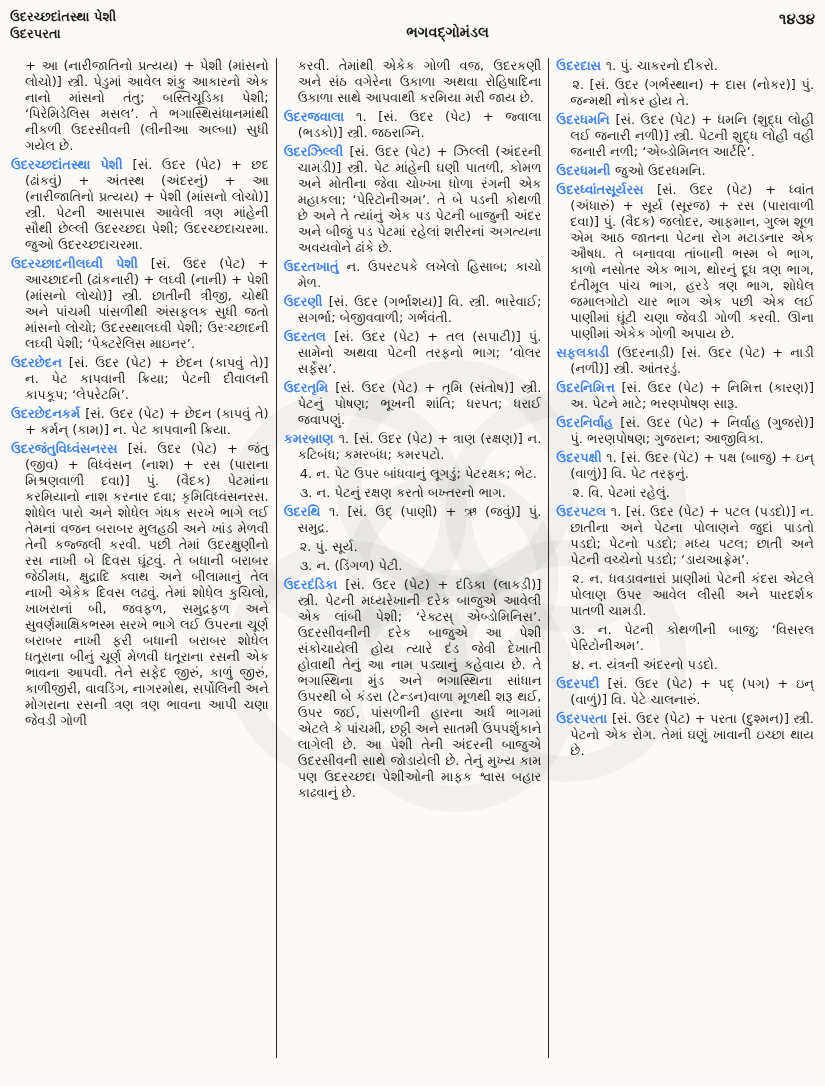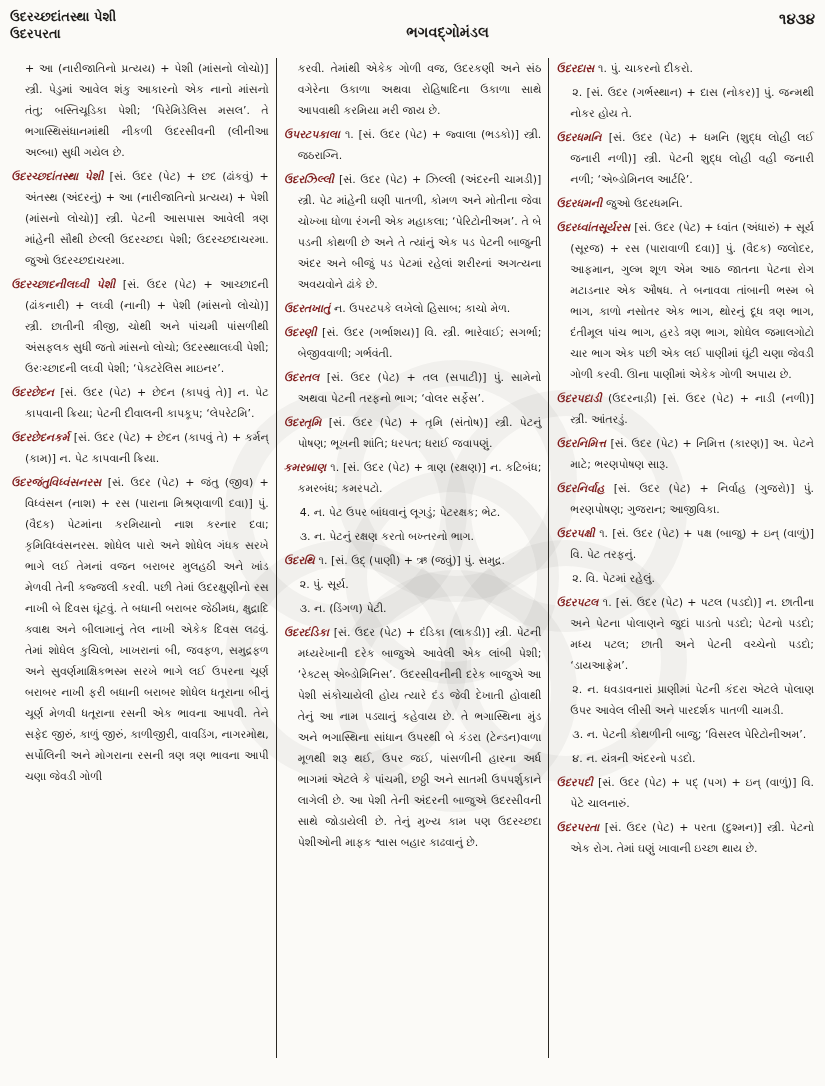--- a/index.html
+++ b/index.html
@@ -24,28 +24,28 @@
     position:absolute;top:58px;left:4px;right:4px;bottom:28px;
     display:flex;flex-direction:row;
   }
   .column{
     flex:1 1 0;min-width:0;overflow:hidden;
     padding:0 7px;
   }
   .column + .column{border-left:1.5px solid #2a2722;}
   .block{
     margin:0 0 3px 0;
-    font-size:11px;line-height:21px;
+    font-size:13px;line-height:16px;
     text-align:justify;
     padding-left:14px;
   }
   .entry{text-indent:-14px;}
   .cont{text-indent:0;}
   .sense{text-indent:2px;}
-  .headword{font-weight:bold;color:#7f1d1d;font-style:italic;}
+  .headword{font-weight:bold;color:#3b82f6;}
   
   .watermark{position:absolute;left:215px;top:360px;width:430px;height:400px;pointer-events:none;}
   .ring{position:absolute;border-radius:50%;border:26px solid rgba(60,60,55,0.05);}
   .r1{width:190px;height:190px;left:10px;top:30px;}
   .r2{width:190px;height:190px;left:120px;top:0px;}
   .r3{width:190px;height:190px;left:230px;top:30px;}
   .r4{width:190px;height:190px;left:10px;top:180px;}
   .r5{width:190px;height:190px;left:120px;top:210px;}
   .r6{width:190px;height:190px;left:230px;top:180px;}
   .r7{width:170px;height:170px;left:130px;top:110px;border-width:22px;}
@@ -76,41 +76,41 @@
       <div class="column">
         <p class="block cont">+ આ (નારીજાતિનો પ્રત્યય) + પેશી (માંસનો લોચો)] સ્ત્રી. પેડુમાં આવેલ શંકુ આકારનો એક નાનો માંસનો તંતુ; બસ્તિચૂડિકા પેશી; ‘પિરેમિડેલિસ મસલ’. તે ભગાસ્થિસંધાનમાંથી નીકળી ઉદરસીવની (લીનીઆ અલ્બા) સુધી ગયેલ છે.</p>
         <p class="block entry"><span class="headword">ઉદરચ્છદાંતસ્થા પેશી </span>[સં. ઉદર (પેટ) + છદ (ઢાંકવું) + અંતસ્થ (અંદરનું) + આ (નારીજાતિનો પ્રત્યય) + પેશી (માંસનો લોચો)] સ્ત્રી. પેટની આસપાસ આવેલી ત્રણ માંહેની સૌથી છેલ્લી ઉદરચ્છદા પેશી; ઉદરચ્છદાચરમા. જુઓ ઉદરચ્છદાચરમા.</p>
         <p class="block entry"><span class="headword">ઉદરચ્છાદનીલઘ્વી પેશી </span>[સં. ઉદર (પેટ) + આચ્છાદની (ઢાંકનારી) + લઘ્વી (નાની) + પેશી (માંસનો લોચો)] સ્ત્રી. છાતીની ત્રીજી, ચોથી અને પાંચમી પાંસળીથી અંસફલક સુધી જતો માંસનો લોચો; ઉદરસ્થાલઘ્વી પેશી; ઉરઃચ્છાદની લઘ્વી પેશી; ‘પેક્ટરેલિસ માઇનર’.</p>
         <p class="block entry"><span class="headword">ઉદરછેદન </span>[સં. ઉદર (પેટ) + છેદન (કાપવું તે)] ન. પેટ કાપવાની ક્રિયા; પેટની દીવાલની કાપકૂપ; ‘લેપરેટમિ’.</p>
         <p class="block entry"><span class="headword">ઉદરછેદનકર્મ </span>[સં. ઉદર (પેટ) + છેદન (કાપવું તે) + કર્મન્ (કામ)] ન. પેટ કાપવાની ક્રિયા.</p>
         <p class="block entry"><span class="headword">ઉદરજંતુવિધ્વંસનરસ </span>[સં. ઉદર (પેટ) + જંતુ (જીવ) + વિધ્વંસન (નાશ) + રસ (પારાના મિશ્રણવાળી દવા)] પું. (વૈદક) પેટમાંના કરમિયાનો નાશ કરનાર દવા; કૃમિવિધ્વંસનરસ. શોધેલ પારો અને શોધેલ ગંધક સરખે ભાગે લઈ તેમનાં વજન બરાબર મુલહઠી અને ખાંડ મેળવી તેની કજ્જલી કરવી. પછી તેમાં ઉદરક્ષુણીનો રસ નાખી બે દિવસ ઘૂંટવું. તે બધાની બરાબર જેઠીમધ, ક્ષુદ્રાદિ ક્વાથ અને બીલામાનું તેલ નાખી એકેક દિવસ લઢવું. તેમાં શોધેલ કુચિલો, ખાખરાનાં બી, જવફળ, સમુદ્રફળ અને સુવર્ણમાક્ષિકભસ્મ સરખે ભાગે લઈ ઉપરના ચૂર્ણ બરાબર નાખી ફરી બધાની બરાબર શોધેલ ધતૂરાના બીનું ચૂર્ણ મેળવી ધતૂરાના રસની એક ભાવના આપવી. તેને સફેદ જીરું, કાળું જીરું, કાળીજીરી, વાવડિંગ, નાગરમોથ, સર્પોલિની અને મોગરાના રસની ત્રણ ત્રણ ભાવના આપી ચણા જેવડી ગોળી</p>
       </div>
       <div class="column">
         <p class="block cont">કરવી. તેમાંથી એકેક ગોળી વજ, ઉદરકણી અને સંઠ વગેરેના ઉકાળા અથવા રોહિષાદિના ઉકાળા સાથે આપવાથી કરમિયા મરી જાય છે.</p>
-        <p class="block entry"><span class="headword">ઉપરટપકાલા </span>૧. [સં. ઉદર (પેટ) + જ્વાલા (ભડકો)] સ્ત્રી. જઠરાગ્નિ.</p>
+        <p class="block entry"><span class="headword">ઉદરજવાલા </span>૧. [સં. ઉદર (પેટ) + જ્વાલા (ભડકો)] સ્ત્રી. જઠરાગ્નિ.</p>
         <p class="block entry"><span class="headword">ઉદરઝિલ્લી </span>[સં. ઉદર (પેટ) + ઝિલ્લી (અંદરની ચામડી)] સ્ત્રી. પેટ માંહેની ઘણી પાતળી, કોમળ અને મોતીના જેવા ચોખ્ખા ધોળા રંગની એક મહાકલા; ‘પેરિટોનીઅમ’. તે બે પડની કોથળી છે અને તે ત્યાંનું એક પડ પેટની બાજુની અંદર અને બીજું પડ પેટમાં રહેલાં શરીરનાં અગત્યના અવયવોને ઢાંકે છે.</p>
         <p class="block entry"><span class="headword">ઉદરતખાતું </span>ન. ઉપરટપકે લખેલો હિસાબ; કાચો મેળ.</p>
         <p class="block entry"><span class="headword">ઉદરણી </span>[સં. ઉદર (ગર્ભાશય)] વિ. સ્ત્રી. ભારેવાઈ; સગર્ભા; બેજીવવાળી; ગર્ભવંતી.</p>
         <p class="block entry"><span class="headword">ઉદરતલ </span>[સં. ઉદર (પેટ) + તલ (સપાટી)] પું. સામેનો અથવા પેટની તરફનો ભાગ; ‘વોલર સર્ફેસ’.</p>
         <p class="block entry"><span class="headword">ઉદરતૃમિ </span>[સં. ઉદર (પેટ) + તૃમિ (સંતોષ)] સ્ત્રી. પેટનું પોષણ; ભૂખની શાંતિ; ધરપત; ધરાઈ જવાપણું.</p>
         <p class="block entry"><span class="headword">કમરબ્રાણ </span>૧. [સં. ઉદર (પેટ) + ત્રાણ (રક્ષણ)] ન. કટિબંધ; કમરબંધ; કમરપટો.</p>
         <p class="block sense">4. ન. પેટ ઉપર બાંધવાનું લૂગડું; પેટરક્ષક; ભેટ.</p>
         <p class="block sense">૩. ન. પેટનું રક્ષણ કરતો બખ્તરનો ભાગ.</p>
         <p class="block entry"><span class="headword">ઉદરથિ </span>૧. [સં. ઉદ્ (પાણી) + ઋ (જવું)] પું. સમુદ્ર.</p>
         <p class="block sense">૨. પું. સૂર્ય.</p>
         <p class="block sense">૩. ન. (ડિંગળ) પેટી.</p>
         <p class="block entry"><span class="headword">ઉદરદંડિકા </span>[સં. ઉદર (પેટ) + દંડિકા (લાકડી)] સ્ત્રી. પેટની મધ્યરેખાની દરેક બાજુએ આવેલી એક લાંબી પેશી; ‘રેક્ટસ્ એબ્ડોમિનિસ’. ઉદરસીવનીની દરેક બાજુએ આ પેશી સંકોચાયેલી હોય ત્યારે દંડ જેવી દેખાતી હોવાથી તેનું આ નામ પડ્યાનું કહેવાય છે. તે ભગાસ્થિના મુંડ અને ભગાસ્થિના સાંધાન ઉપરથી બે કંડરા (ટેન્ડન)વાળા મૂળથી શરૂ થઈ, ઉપર જઈ, પાંસળીની હારના અર્ધ ભાગમાં એટલે કે પાંચમી, છઠ્ઠી અને સાતમી ઉપપર્શુકાને લાગેલી છે. આ પેશી તેની અંદરની બાજુએ ઉદરસીવની સાથે જોડાયેલી છે. તેનું મુખ્ય કામ પણ ઉદરચ્છદા પેશીઓની માફક શ્વાસ બહાર કાઢવાનું છે.</p>
       </div>
       <div class="column">
         <p class="block entry"><span class="headword">ઉદરદાસ </span>૧. પું. ચાકરનો દીકરો.</p>
         <p class="block sense">૨. [સં. ઉદર (ગર્ભસ્થાન) + દાસ (નોકર)] પું. જન્મથી નોકર હોય તે.</p>
         <p class="block entry"><span class="headword">ઉદરધમનિ </span>[સં. ઉદર (પેટ) + ધમનિ (શુદ્ધ લોહી લઈ જનારી નળી)] સ્ત્રી. પેટની શુદ્ધ લોહી વહી જનારી નળી; ‘એબ્ડોમિનલ આર્ટરિ’.</p>
         <p class="block entry"><span class="headword">ઉદરધમની </span>જુઓ ઉદરધમનિ.</p>
         <p class="block entry"><span class="headword">ઉદરધ્વાંતસૂર્યરસ </span>[સં. ઉદર (પેટ) + ધ્વાંત (અંધારું) + સૂર્ય (સૂરજ) + રસ (પારાવાળી દવા)] પું. (વૈદક) જલોદર, આફમાન, ગુલ્મ શૂળ એમ આઠ જાતના પેટના રોગ મટાડનાર એક ઔષધ. તે બનાવવા તાંબાની ભસ્મ બે ભાગ, કાળો નસોતર એક ભાગ, થોરનું દૂધ ત્રણ ભાગ, દંતીમૂલ પાંચ ભાગ, હરડે ત્રણ ભાગ, શોધેલ જમાલગોટો ચાર ભાગ એક પછી એક લઈ પાણીમાં ઘૂંટી ચણા જેવડી ગોળી કરવી. ઊના પાણીમાં એકેક ગોળી અપાય છે.</p>
-        <p class="block entry"><span class="headword">ઉદરપદાડી </span>(ઉદરનાડ઼ી) [સં. ઉદર (પેટ) + નાડી (નળી)] સ્ત્રી. આંતરડું.</p>
+        <p class="block entry"><span class="headword">સફલકાડી </span>(ઉદરનાડ઼ી) [સં. ઉદર (પેટ) + નાડી (નળી)] સ્ત્રી. આંતરડું.</p>
         <p class="block entry"><span class="headword">ઉદરનિમિત્ત </span>[સં. ઉદર (પેટ) + નિમિત્ત (કારણ)] અ. પેટને માટે; ભરણપોષણ સારૂ.</p>
         <p class="block entry"><span class="headword">ઉદરનિર્વાહ </span>[સં. ઉદર (પેટ) + નિર્વાહ (ગુજરો)] પું. ભરણપોષણ; ગુજરાન; આજીવિકા.</p>
         <p class="block entry"><span class="headword">ઉદરપક્ષી </span>૧. [સં. ઉદર (પેટ) + પક્ષ (બાજુ) + ઇન્ (વાળું)] વિ. પેટ તરફનું.</p>
         <p class="block sense">૨. વિ. પેટમાં રહેલું.</p>
         <p class="block entry"><span class="headword">ઉદરપટલ </span>૧. [સં. ઉદર (પેટ) + પટલ (પડદો)] ન. છાતીના અને પેટના પોલાણને જુદાં પાડતો પડદો; પેટનો પડદો; મધ્ય પટલ; છાતી અને પેટની વચ્ચેનો પડદો; ‘ડાયઆફ્રેમ’.</p>
         <p class="block sense">૨. ન. ધવડાવનારાં પ્રાણીમાં પેટની કંદરા એટલે પોલાણ ઉપર આવેલ લીસી અને પારદર્શક પાતળી ચામડી.</p>
         <p class="block sense">૩. ન. પેટની કોથળીની બાજુ; ‘વિસરલ પેરિટોનીઅમ’.</p>
         <p class="block sense">૪. ન. યંત્રની અંદરનો પડદો.</p>
         <p class="block entry"><span class="headword">ઉદરપદી </span>[સં. ઉદર (પેટ) + પદ્ (પગ) + ઇન્ (વાળું)] વિ. પેટે ચાલનારું.</p>
         <p class="block entry"><span class="headword">ઉદરપરતા </span>[સં. ઉદર (પેટ) + પરતા (દુશ્મન)] સ્ત્રી. પેટનો એક રોગ. તેમાં ઘણું ખાવાની ઇચ્છા થાય છે.</p>

